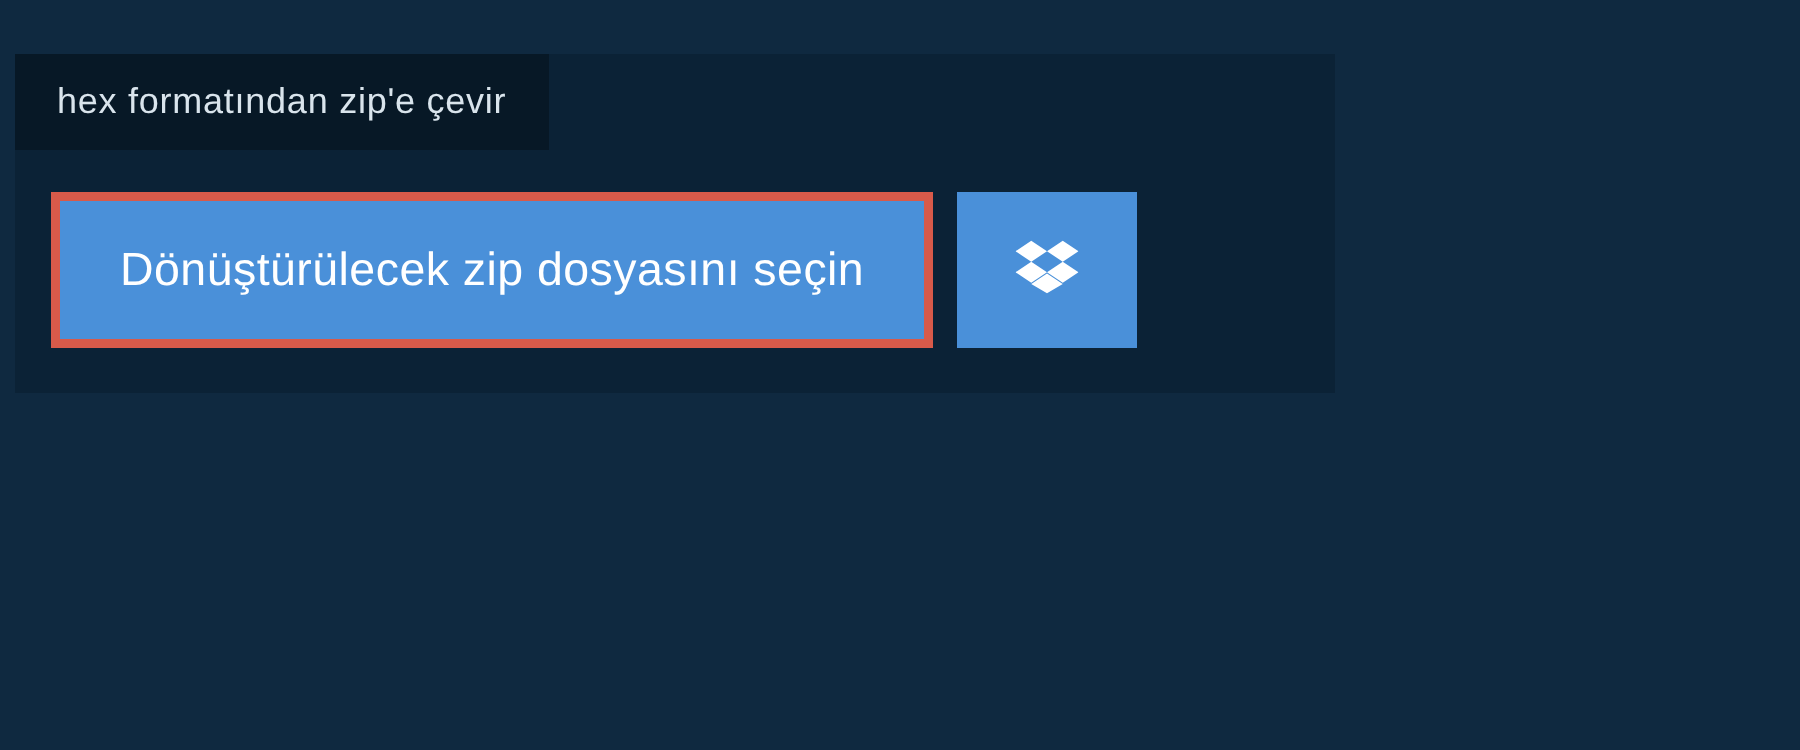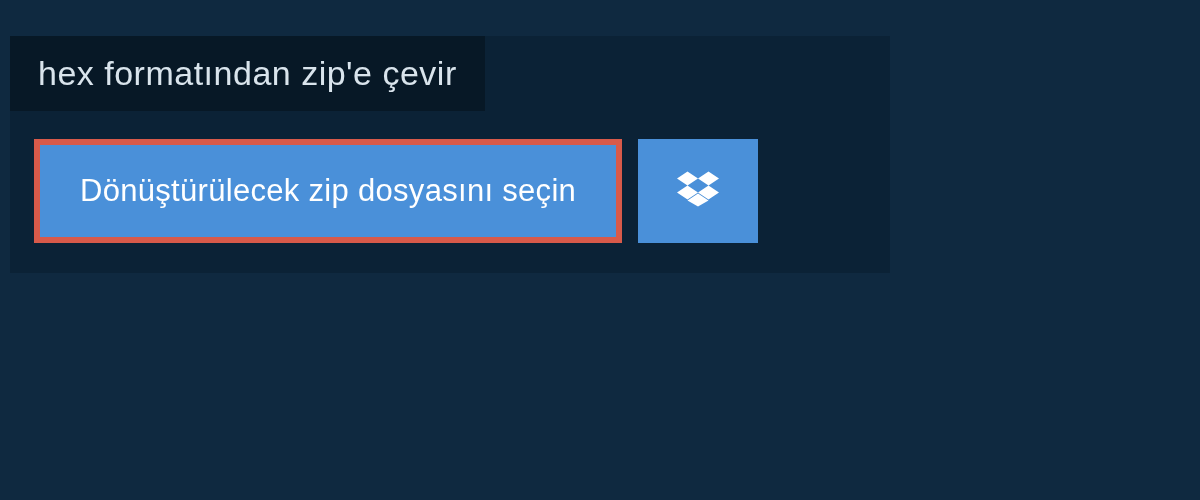--- a/index.html
+++ b/index.html
@@ -18,21 +18,21 @@
     position: absolute;
     left: 10px;
     top: 36px;
     width: 880px;
     background: #0b2236;
   }
   .tab {
     display: inline-block;
     background: #071826;
     color: #d9e4ec;
-    font-size: 34px;
+    font-size: 24px;
     font-weight: 300;
     padding: 18px 28px;
     letter-spacing: 0.5px;
   }
   .button-row {
     display: flex;
     padding: 28px 24px 30px 24px;
     gap: 16px;
     align-items: stretch;
   }

